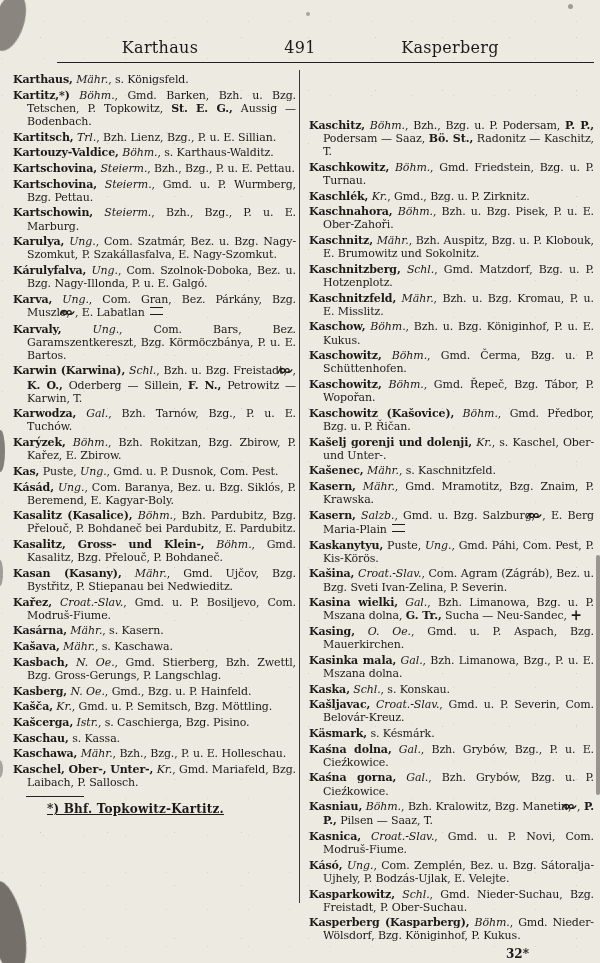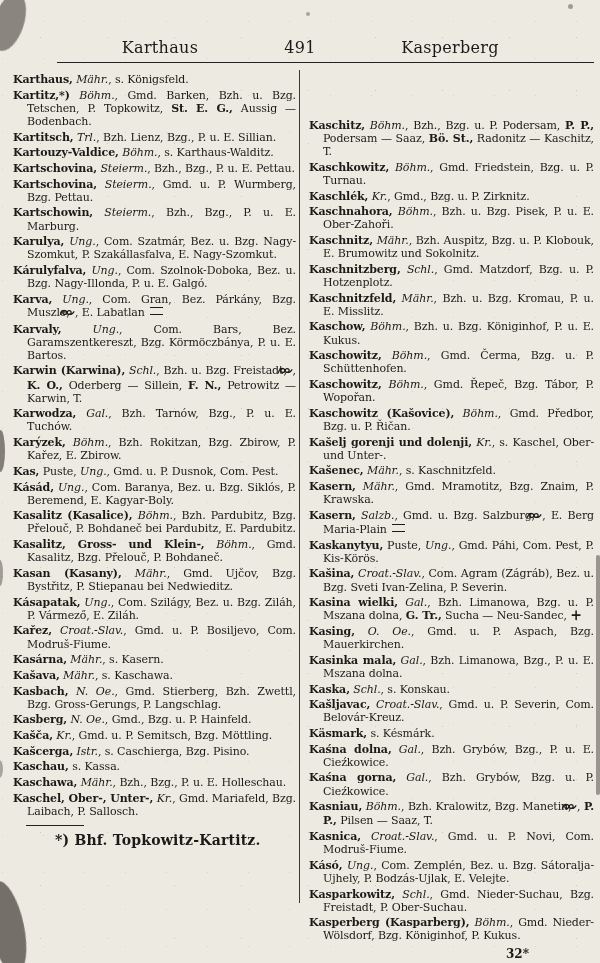--- a/index.html
+++ b/index.html
@@ -31,21 +31,21 @@
     text-align:justify;
     letter-spacing:-0.1px;
   }
   .bd{font-weight:bold;}
   .it{font-style:italic;}
   .sym-posthorn{display:inline-block;vertical-align:-1px;}
   .sym-eq{display:inline-block;width:13px;height:6px;border-top:1.7px solid #1b1a18;border-bottom:1.7px solid #1b1a18;vertical-align:1px;margin-left:2px;}
   .sym-cross{font-weight:bold;font-size:14px;line-height:10px;vertical-align:-1px;}
   
   .footnote-rule{width:58px;border-top:1.2px solid #24221f;margin:7px 0 6px 13px;}
-  .footnote{margin:8px;padding-left:34px;font-size:14px;font-weight:bold;letter-spacing:0.2px;}
+  .footnote{margin:0;padding-left:34px;font-size:12px;font-weight:bold;letter-spacing:0.2px;text-decoration:underline;}
   
   .signature{margin-top:5px;padding-left:197px;font-weight:bold;font-size:12px;}
   
   .speck{position:absolute;background:rgba(35,30,25,0.75);border-radius:50%;filter:blur(0.6px);}
   .sp1{left:-6px;top:-8px;width:30px;height:60px;transform:rotate(18deg);opacity:.65;}
   .sp2{left:-4px;top:430px;width:9px;height:42px;opacity:.7;}
   .sp3{left:-3px;top:560px;width:6px;height:26px;opacity:.5;}
   .sp4{left:-10px;top:880px;width:34px;height:95px;transform:rotate(-12deg);opacity:.8;}
   .sp5{left:-4px;top:760px;width:7px;height:18px;opacity:.45;}
   .sp6{left:596px;top:555px;width:4px;height:240px;border-radius:2px;opacity:.55;}
@@ -99,21 +99,20 @@
               <path d="M2,8 Q4,2.2 8,2.8 M14,8.2 Q18.5,8.6 20.5,4.4"></path>
             </g>
           </svg></span><span>, </span><span class="bd">K. O.,</span><span> Oderberg — Sillein, </span><span class="bd">F. N.,</span><span> Petrowitz — Karwin, T.</span></p>
       <p class="entry"><span class="bd">Karwodza,</span><span class="it"> Gal.</span><span>, Bzh. Tarnów, Bzg., P. u. E. Tuchów.</span></p>
       <p class="entry"><span class="bd">Karýzek,</span><span class="it"> Böhm.</span><span>, Bzh. Rokitzan, Bzg. Zbirow, P. Kařez, E. Zbirow.</span></p>
       <p class="entry"><span class="bd">Kas,</span><span> Puste, </span><span class="it">Ung.</span><span>, Gmd. u. P. Dusnok, Com. Pest.</span></p>
       <p class="entry"><span class="bd">Kásád,</span><span class="it"> Ung.</span><span>, Com. Baranya, Bez. u. Bzg. Siklós, P. Beremend, E. Kagyar-Boly.</span></p>
       <p class="entry"><span class="bd">Kasalitz (Kasalice),</span><span class="it"> Böhm.</span><span>, Bzh. Pardubitz, Bzg. Přelouč, P. Bohdaneč bei Pardubitz, E. Pardubitz.</span></p>
       <p class="entry"><span class="bd">Kasalitz, Gross- und Klein-,</span><span class="it"> Böhm.</span><span>, Gmd. Kasalitz, Bzg. Přelouč, P. Bohdaneč.</span></p>
       <p class="entry"><span class="bd">Kasan (Kasany),</span><span class="it"> Mähr.</span><span>, Gmd. Ujčov, Bzg. Bystřitz, P. Stiepanau bei Nedwieditz.</span></p>
-      <p class="entry"><span class="bd">Kásapatak,</span><span class="it"> Ung.</span><span>, Com. Szilágy, Bez. u. Bzg. Ziláh, P. Vármező, E. Ziláh.</span></p>
       <p class="entry"><span class="bd">Kařez,</span><span class="it"> Croat.-Slav.</span><span>, Gmd. u. P. Bosiljevo, Com. Modruš-Fiume.</span></p>
       <p class="entry"><span class="bd">Kasárna,</span><span class="it"> Mähr.</span><span>, s. Kasern.</span></p>
       <p class="entry"><span class="bd">Kašava,</span><span class="it"> Mähr.</span><span>, s. Kaschawa.</span></p>
       <p class="entry"><span class="bd">Kasbach,</span><span class="it"> N. Oe.</span><span>, Gmd. Stierberg, Bzh. Zwettl, Bzg. Gross-Gerungs, P. Langschlag.</span></p>
       <p class="entry"><span class="bd">Kasberg,</span><span class="it"> N. Oe.</span><span>, Gmd., Bzg. u. P. Hainfeld.</span></p>
       <p class="entry"><span class="bd">Kašča,</span><span class="it"> Kr.</span><span>, Gmd. u. P. Semitsch, Bzg. Möttling.</span></p>
       <p class="entry"><span class="bd">Kašcerga,</span><span class="it"> Istr.</span><span>, s. Caschierga, Bzg. Pisino.</span></p>
       <p class="entry"><span class="bd">Kaschau,</span><span> s. Kassa.</span></p>
       <p class="entry"><span class="bd">Kaschawa,</span><span class="it"> Mähr.</span><span>, Bzh., Bzg., P. u. E. Holleschau.</span></p>
       <p class="entry"><span class="bd">Kaschel, Ober-, Unter-,</span><span class="it"> Kr.</span><span>, Gmd. Mariafeld, Bzg. Laibach, P. Sallosch.</span></p>

